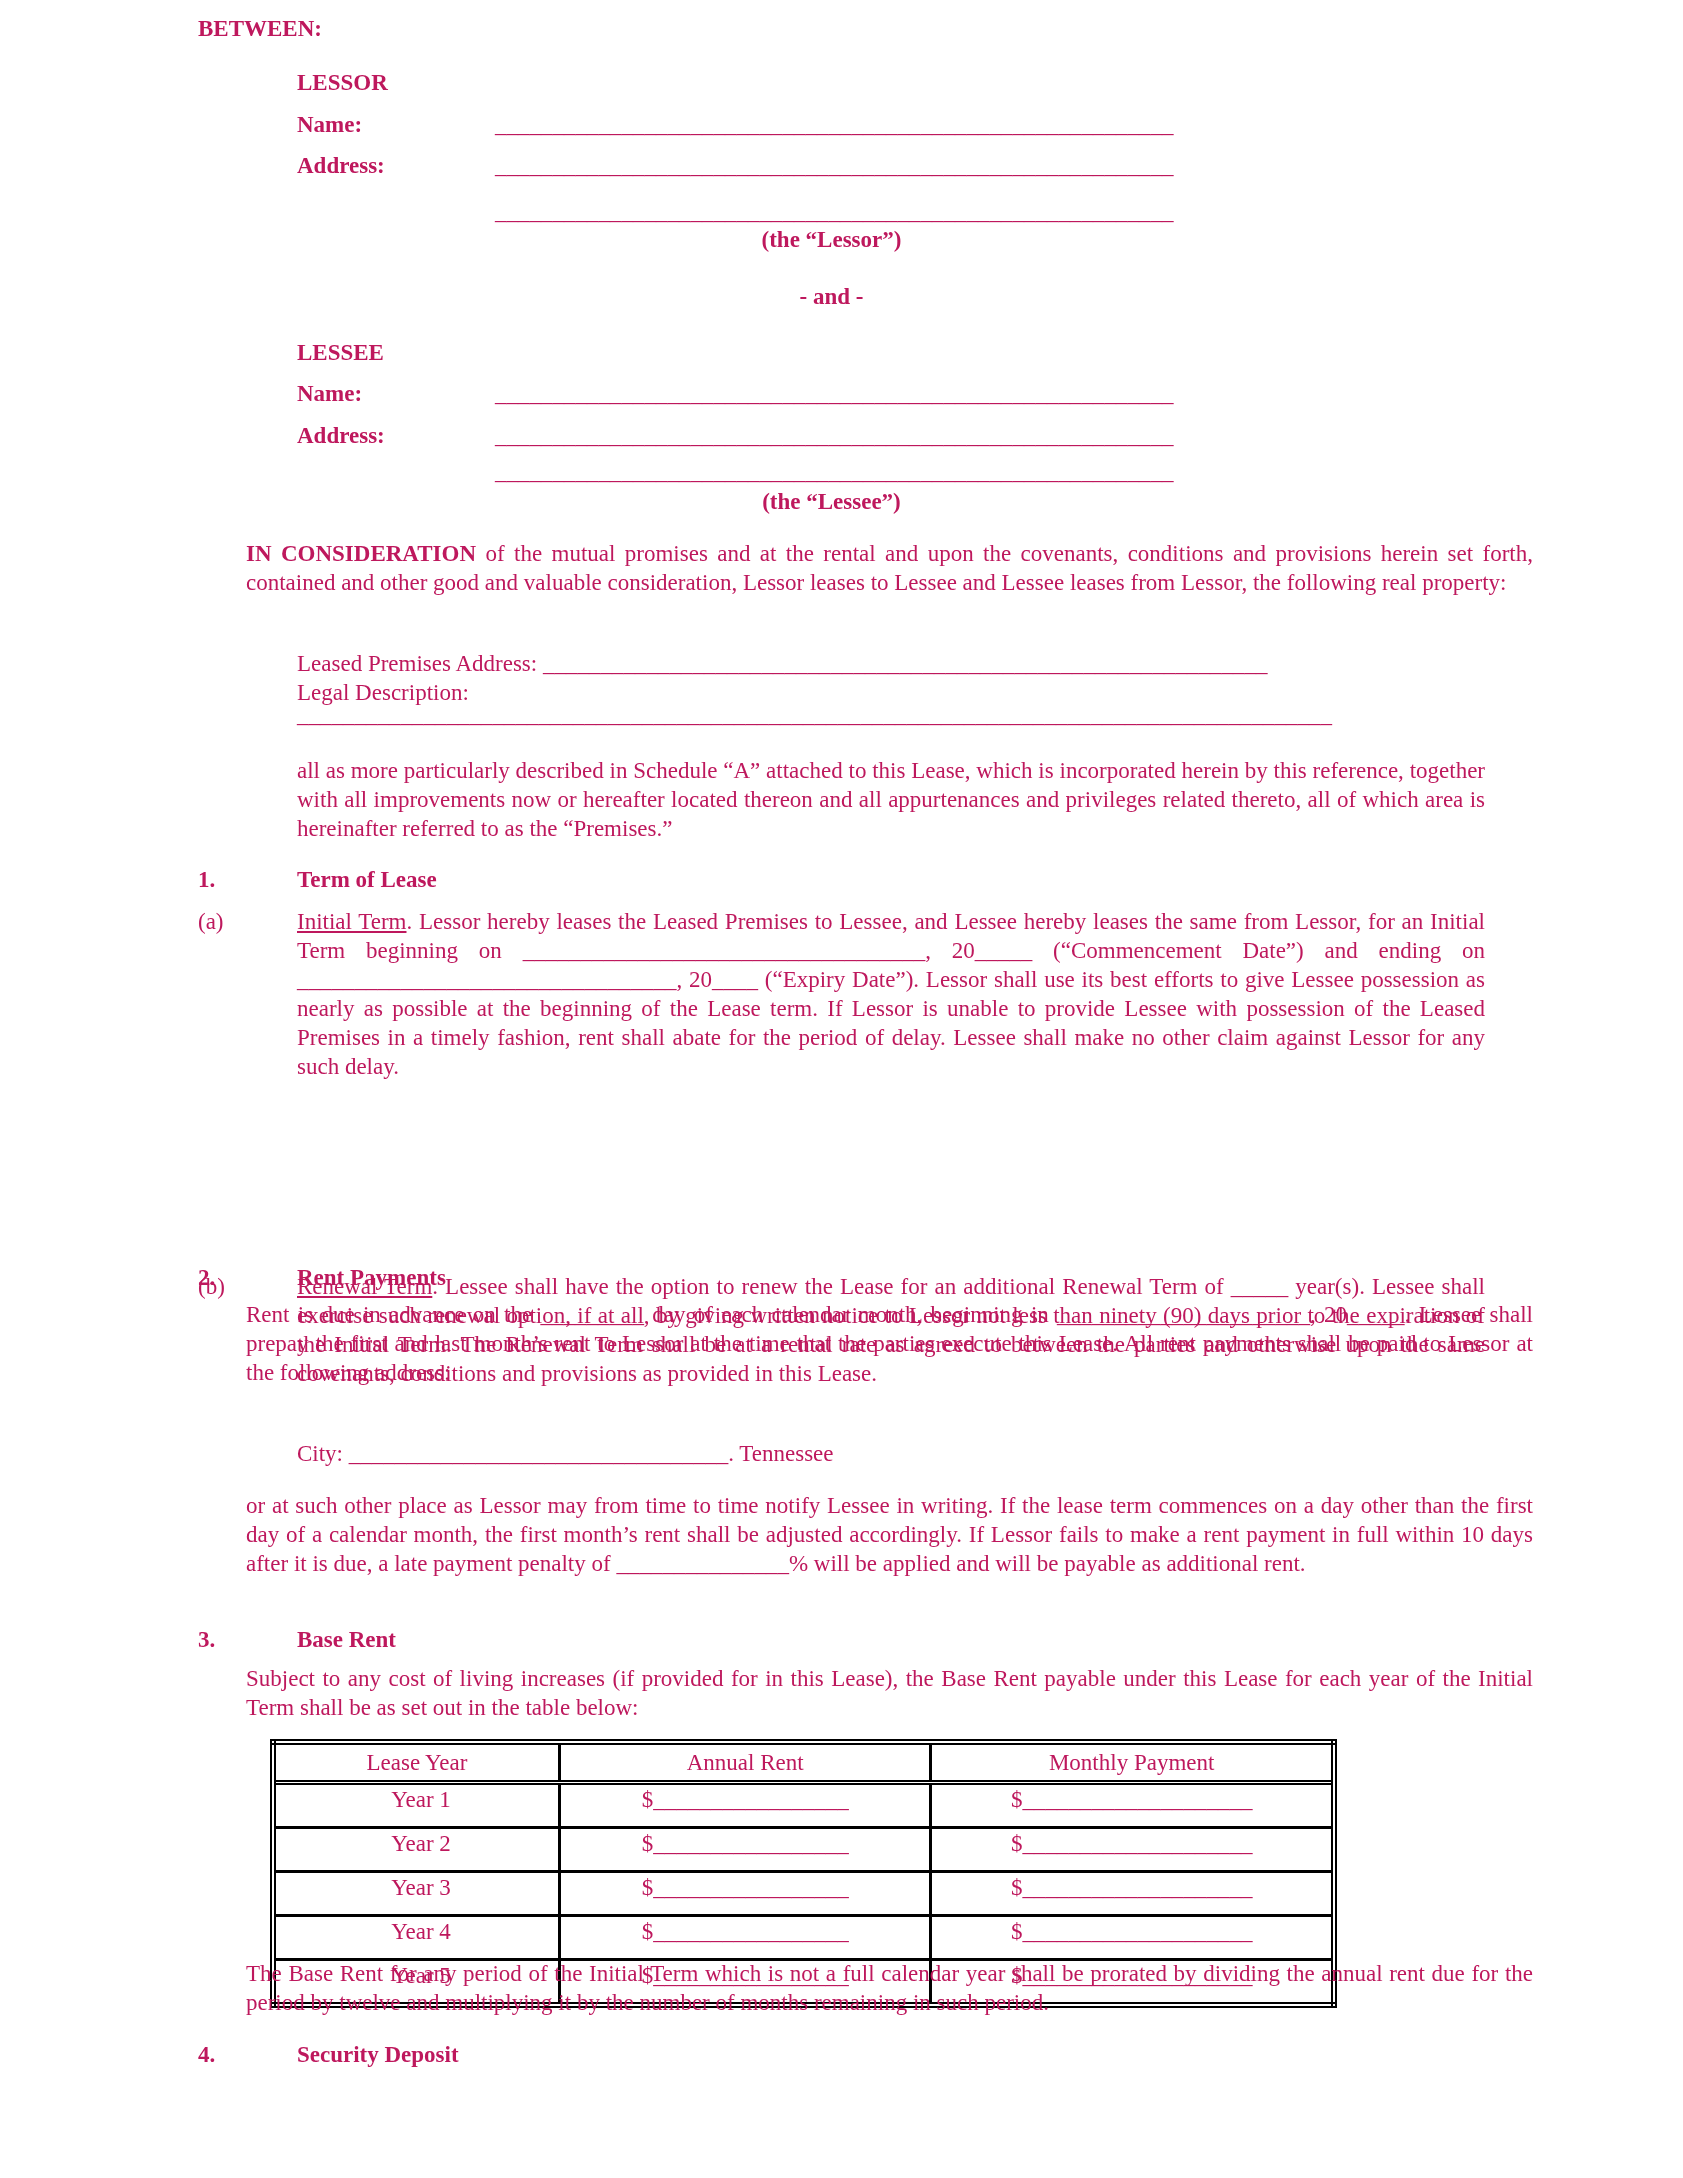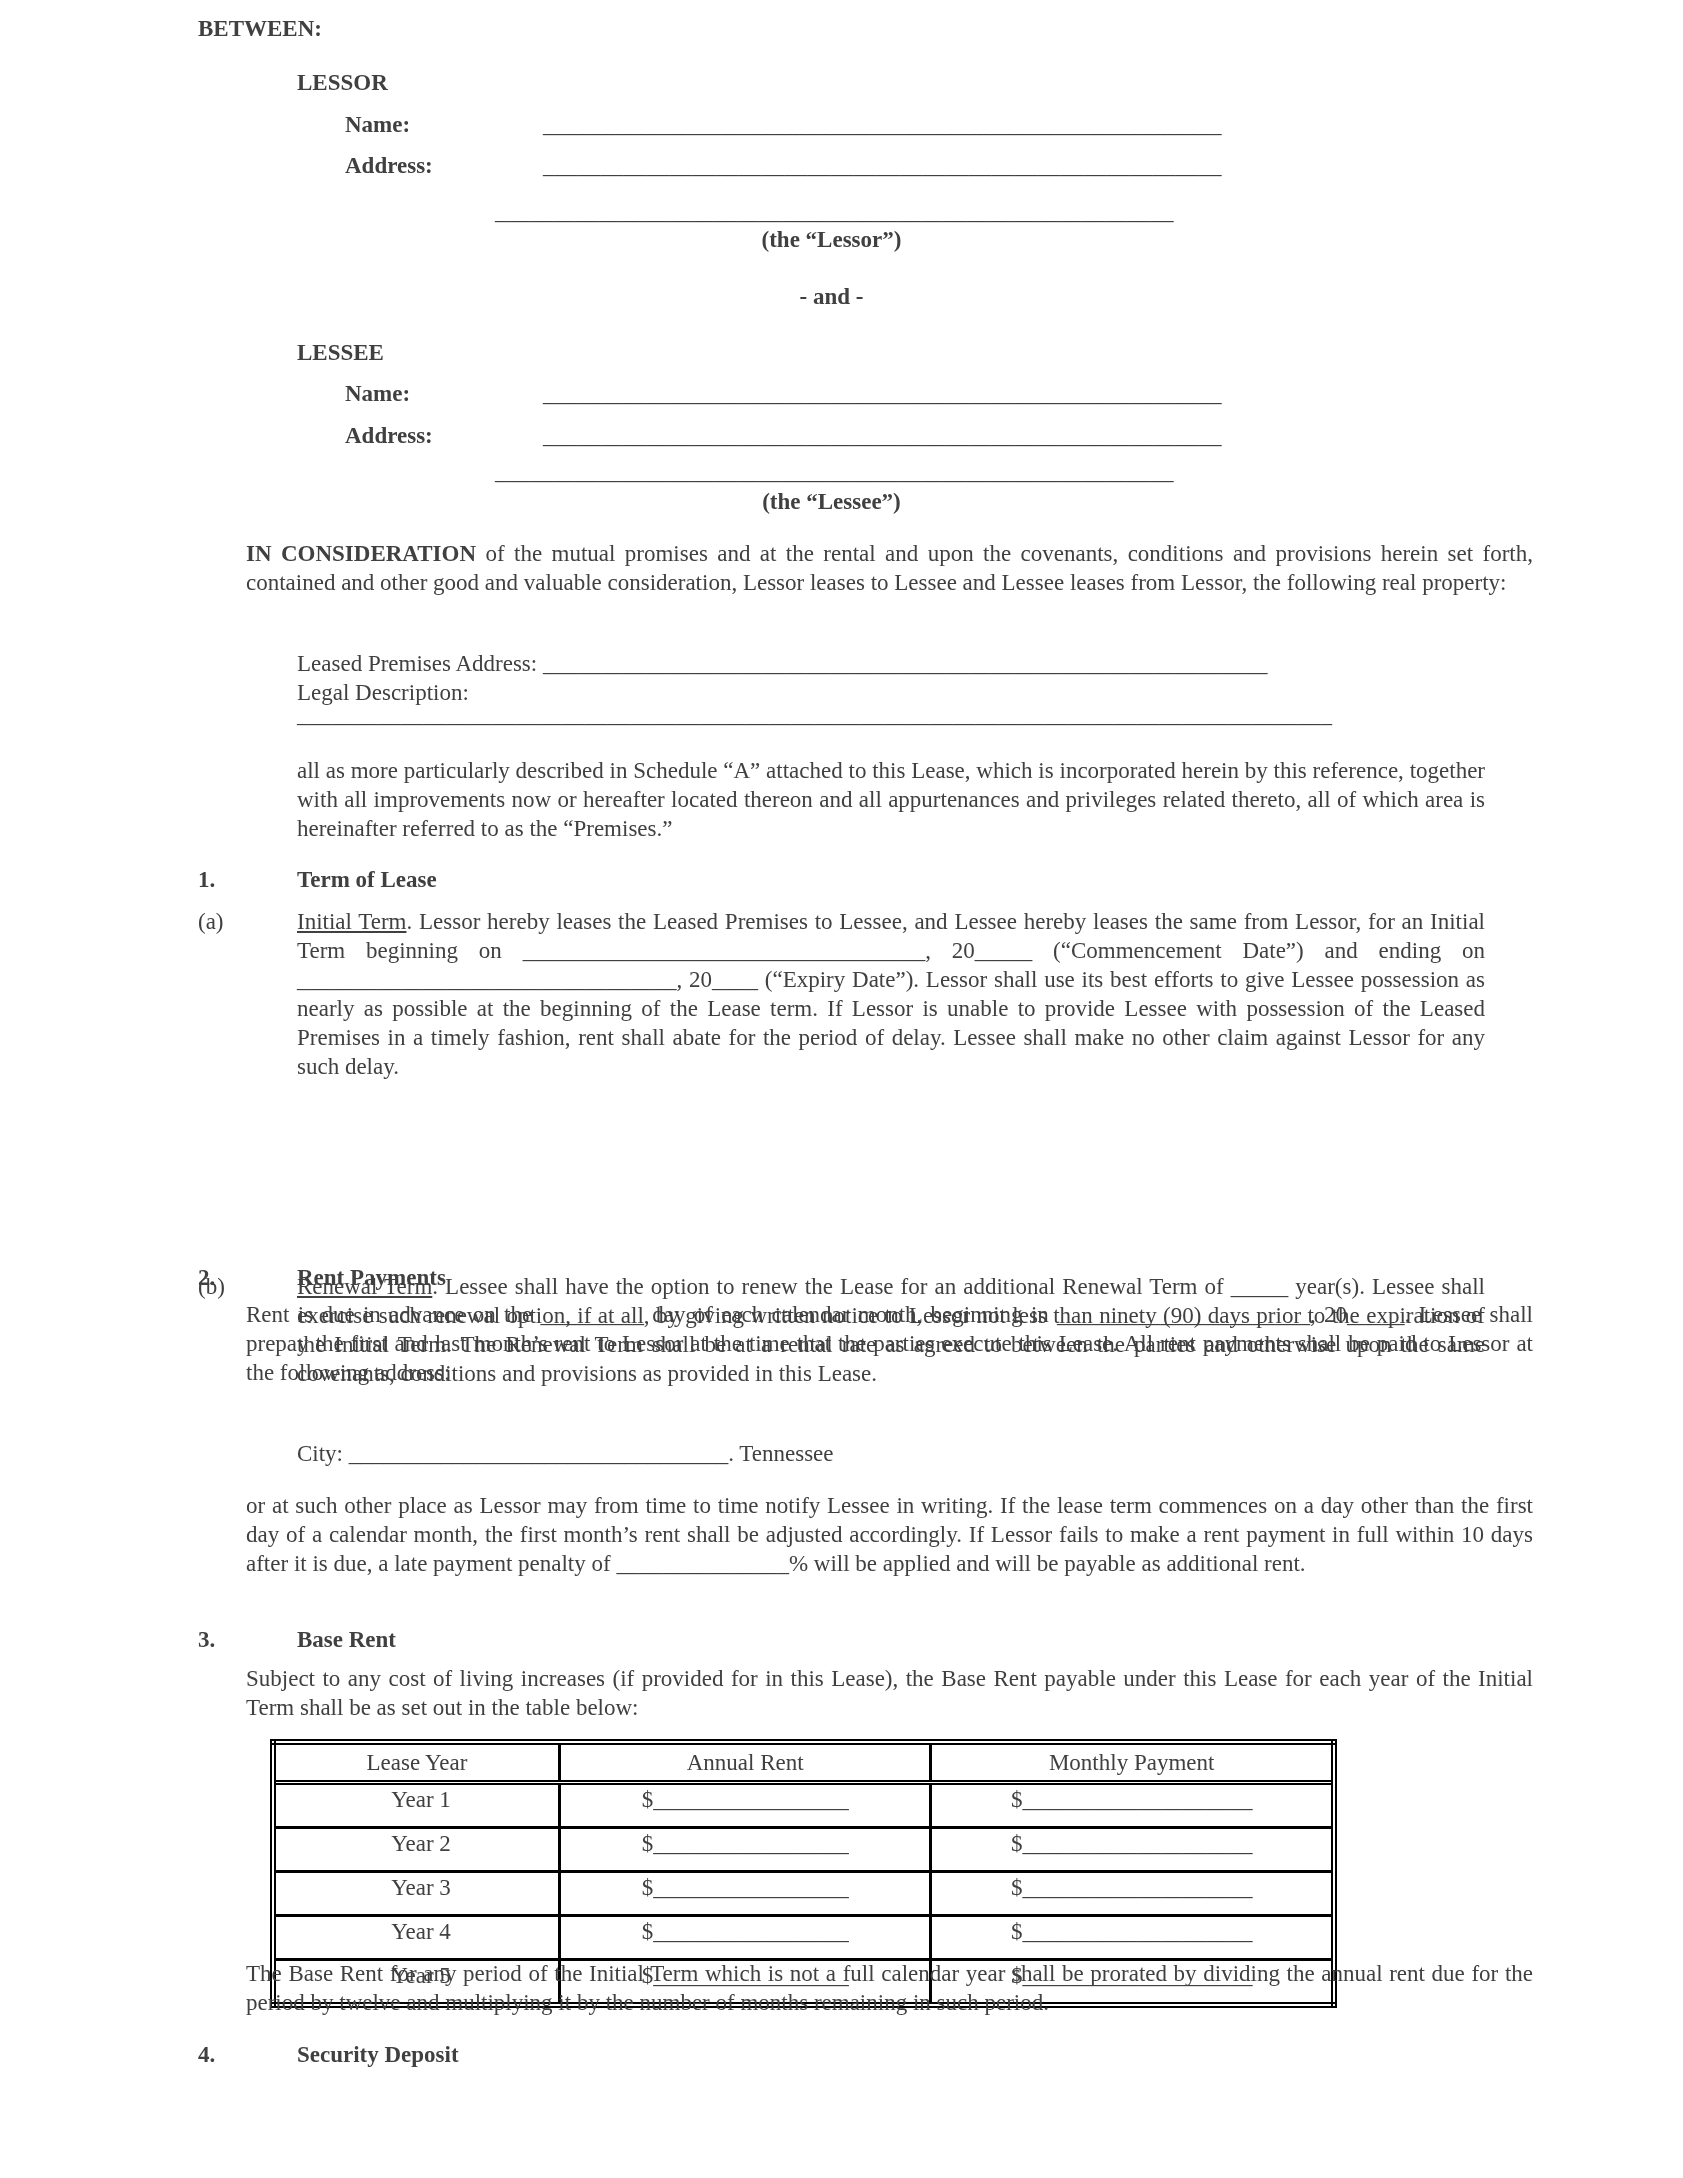--- a/index.html
+++ b/index.html
@@ -1,26 +1,26 @@
 <!DOCTYPE html>
 <html><head>
 <meta charset="utf-8">
 <style>
   html,body{margin:0;padding:0;background:#ffffff;}
   .page{
     position:relative;width:1683px;height:2178px;overflow:hidden;background:#ffffff;
     font-family:"Liberation Serif","DejaVu Serif",serif;
-    font-size:23px;line-height:29px;color:#404040;
+    font-size:23px;line-height:29px;color:#be185d;
   }
   .abs{position:absolute;}
   .b{font-weight:bold;}
   .j{text-align:justify;}
   .center{text-align:center;font-weight:bold;}
   .u{text-decoration:underline;}
-  .label{display:inline-block;width:198px;margin-left:48px;}
+  .label{display:inline-block;width:198px;}
   .street-label{display:inline-block;width:178px;}
   .num{display:inline-block;width:99px;}
   .clause{width:1188px;position:relative;}
   .clause .marker{position:absolute;left:-99px;top:0;}
   .fill{white-space:nowrap;}
   .para{width:1287px;margin-left:48px;}
   .indent-para{width:1188px;}
   table.base-rent{border-collapse:collapse;border:6px double #000;width:1067px;table-layout:fixed;background:#fff;}
   table.base-rent th{border:3px solid #000;border-bottom:5px double #000;padding:3px 8px;text-align:center;font-weight:normal;}
   table.base-rent td{border:3px solid #000;padding:0 8px 12px 16px;text-align:center;}

